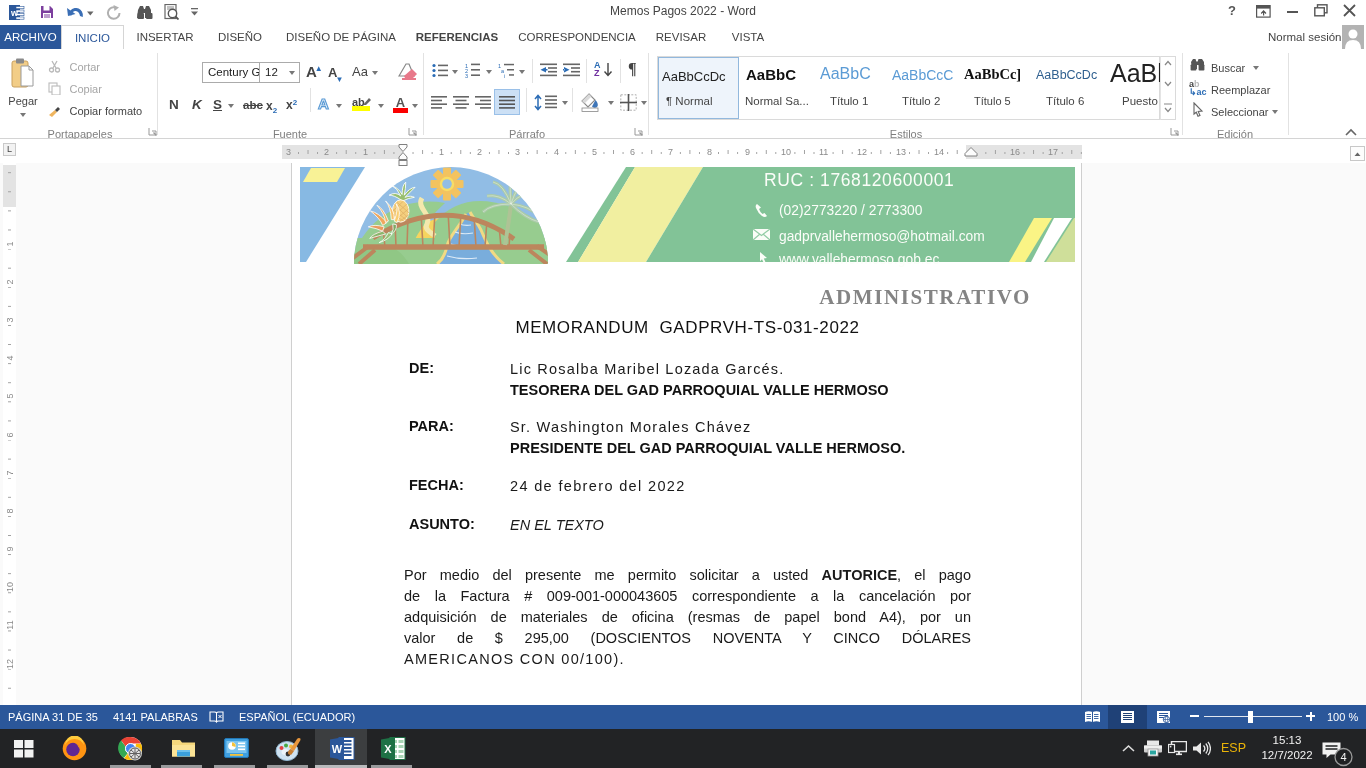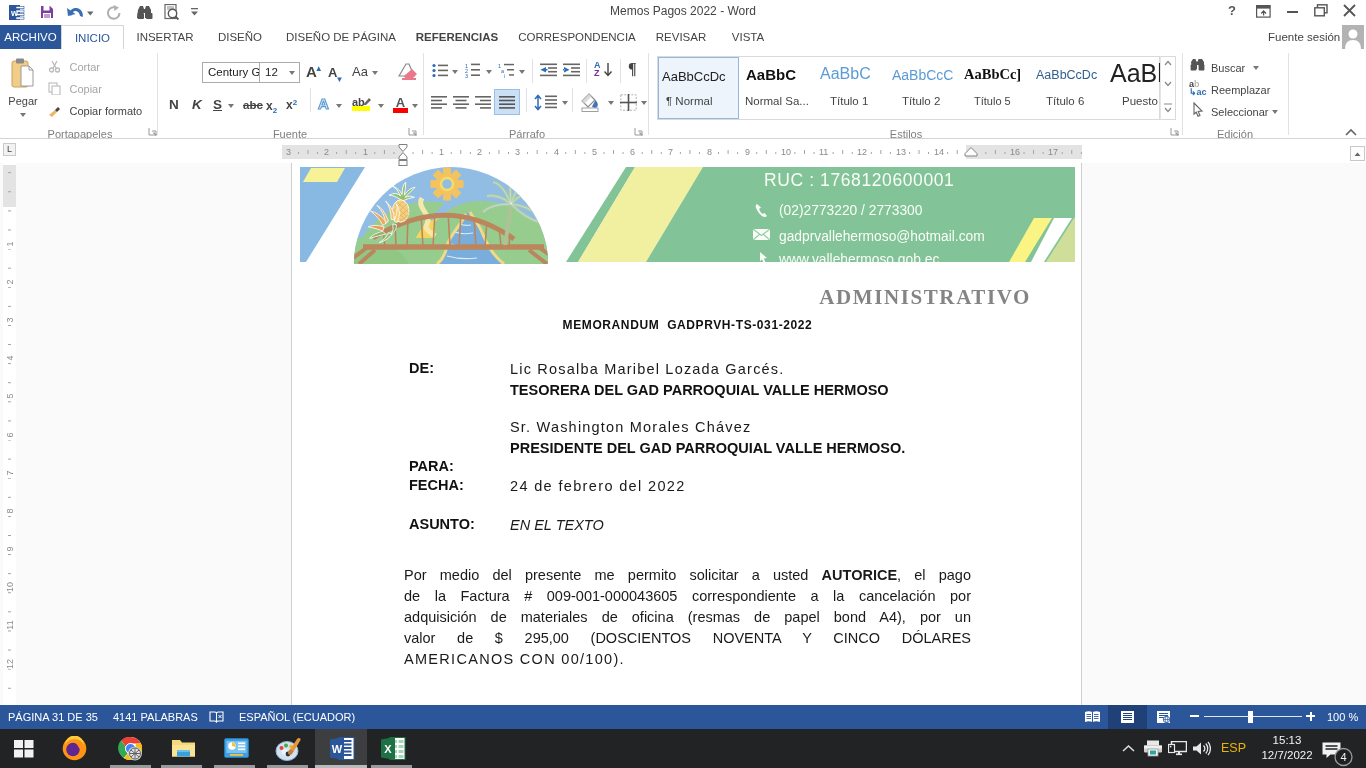--- a/index.html
+++ b/index.html
@@ -123,21 +123,21 @@
 <div class="abs" id="tabrow">
   <div class="tab" id="tab-archivo">ARCHIVO</div>
   <div class="tab" id="tab-inicio" style="left:61px;width:63px;">INICIO</div>
   <div class="tab" style="left:130px;width:70px;">INSERTAR</div>
   <div class="tab" style="left:208px;width:64px;">DISEÑO</div>
   <div class="tab" style="left:278px;width:126px;">DISEÑO DE PÁGINA</div>
   <div class="tab" style="left:412px;width:90px;font-weight:bold;">REFERENCIAS</div>
   <div class="tab" style="left:512px;width:130px;">CORRESPONDENCIA</div>
   <div class="tab" style="left:648px;width:66px;">REVISAR</div>
   <div class="tab" style="left:722px;width:52px;">VISTA</div>
-  <div class="abs" style="left:1268px;top:0;height:24px;line-height:24px;font-size:11.5px;color:#444;">Fuente sesión</div>
+  <div class="abs" style="left:1268px;top:0;height:24px;line-height:24px;font-size:11.5px;color:#444;">Normal sesión</div>
   <div class="abs" id="avatar" style="left:1342px;top:0;width:22px;height:24px;background:#b3b3b3;overflow:hidden;">
     <svg width="22" height="24">
         <circle cx="11" cy="9" r="4.5" fill="#fff"></circle>
         <path d="M3 24 Q3 15 11 15 Q19 15 19 24 Z" fill="#fff"></path>
       </svg>
   </div>
 </div>
 
 <div class="abs" id="ribbon">
 
@@ -552,24 +552,24 @@
       <g>
         <rect x="454" y="63" width="17" height="11" rx="1" fill="#fbfdf8"></rect>
         <path d="M454 63 L462.5 69.5 L471 63 M454 74 L461 68 M471 74 L464 68" stroke="#88c89c" stroke-width="1.2" fill="none"></path>
       </g>
 
       <path d="M461 86 l7 6 l-3.2 0.4 l1.6 3.6 l-1.8 0.8 l-1.6 -3.6 l-2 2 z" fill="#fbfdf8"></path>
       <rect x="0" y="0" width="776" height="101" fill="#ffffff" opacity="0.10"></rect>
     </svg>
 
     <div class="abs" style="left:0;right:50px;top:122px;text-align:right;font-family:'Liberation Serif',serif;font-weight:bold;font-size:21px;letter-spacing:1.6px;color:#848484;">ADMINISTRATIVO</div>
-    <div class="abs" style="left:0;width:791px;top:155px;text-align:center;font-weight:bold;font-size:12px;letter-spacing:0.6px;color:#111;">MEMORANDUM&nbsp;&nbsp;GADPRVH-TS-031-2022</div>
+    <div class="abs" style="left:0;width:791px;top:155px;text-align:center;font-weight:normal;font-size:17px;letter-spacing:0.6px;color:#111;">MEMORANDUM&nbsp;&nbsp;GADPRVH-TS-031-2022</div>
     <div class="abs doclbl" style="left:117px;top:197px;">DE:</div>
     <div class="abs docval" style="left:206px;top:196px;"><span class="wide">Lic Rosalba Maribel Lozada Garcés.</span><br><b>TESORERA DEL GAD PARROQUIAL VALLE HERMOSO</b></div>
-    <div class="abs doclbl" style="left:117px;top:255px;margin-top:40px;">PARA:</div>
+    <div class="abs doclbl" style="left:117px;top:255px;">PARA:</div>
     <div class="abs docval" style="left:206px;top:254px;"><span class="wide">Sr. Washington Morales Chávez</span><br><b>PRESIDENTE DEL GAD PARROQUIAL VALLE HERMOSO.</b></div>
     <div class="abs doclbl" style="left:117px;top:314px;">FECHA:</div>
     <div class="abs docval" style="left:206px;top:313px;"><span class="wide" style="letter-spacing:1.35px;">24 de febrero del 2022</span></div>
     <div class="abs doclbl" style="left:117px;top:353px;">ASUNTO:</div>
     <div class="abs docval" style="left:206px;top:352px;font-style:italic;">EN EL TEXTO</div>
     <div class="abs" id="bodypara" style="left:112px;width:567px;top:402px;font-size:14.5px;line-height:21px;color:#1a1a1a;">
       <div class="jline">Por medio del presente me permito solicitar a usted <b>AUTORICE</b>, el pago</div>
       <div class="jline">de la Factura # 009-001-000043605 correspondiente a la cancelación por</div>
       <div class="jline">adquisición de materiales de oficina (resmas de papel bond A4), por un</div>
       <div class="jline">valor de $ 295,00 (DOSCIENTOS NOVENTA Y CINCO DÓLARES</div>

